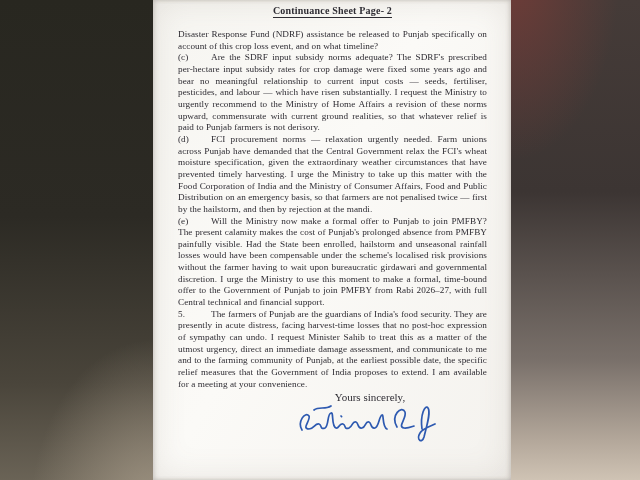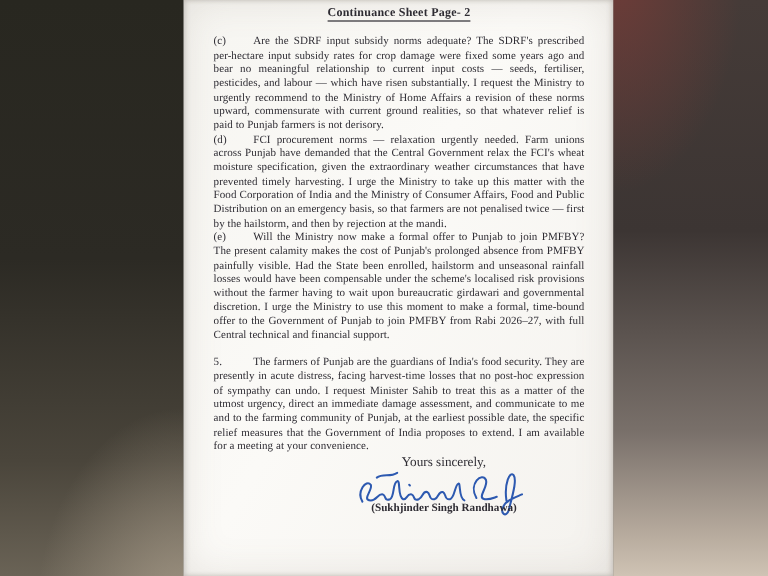--- a/index.html
+++ b/index.html
@@ -48,21 +48,21 @@
     margin:0;
     font-size:9.2px;
     line-height:11.65px;
     text-align:justify;
     letter-spacing:0.05px;
   }
   .plabel{
     display:inline-block;
     width:33px;
   }
-  p.spaced{margin-top:11px;}
+  p.spaced{}
   .regards{
     margin:13px 0 0 31px;
     font-size:9.2px;
   }
   .sig-block{
     width:190px;
     margin:1px 22px 0 auto;
     text-align:center;
     position:relative;
   }
@@ -80,34 +80,34 @@
 <div class="photo">
   <div class="backdrop-left"></div>
   <div class="backdrop-right"></div>
 
   <div class="page">
     <div class="page-title">
       <span>Continuance Sheet Page- 2</span>
     </div>
 
     <div class="body-text">
+      <p>Disaster Response Fund (NDRF) assistance be released to Punjab specifically on account of this crop loss event, and on what timeline?</p>
       <p><span class="plabel">(c)</span><span>Are the SDRF input subsidy norms adequate? The SDRF's prescribed per-hectare input subsidy rates for crop damage were fixed some years ago and bear no meaningful relationship to current input costs — seeds, fertiliser, pesticides, and labour — which have risen substantially. I request the Ministry to urgently recommend to the Ministry of Home Affairs a revision of these norms upward, commensurate with current ground realities, so that whatever relief is paid to Punjab farmers is not derisory.</span></p>
       <p><span class="plabel">(d)</span><span>FCI procurement norms — relaxation urgently needed. Farm unions across Punjab have demanded that the Central Government relax the FCI's wheat moisture specification, given the extraordinary weather circumstances that have prevented timely harvesting. I urge the Ministry to take up this matter with the Food Corporation of India and the Ministry of Consumer Affairs, Food and Public Distribution on an emergency basis, so that farmers are not penalised twice — first by the hailstorm, and then by rejection at the mandi.</span></p>
       <p><span class="plabel">(e)</span><span>Will the Ministry now make a formal offer to Punjab to join PMFBY? The present calamity makes the cost of Punjab's prolonged absence from PMFBY painfully visible. Had the State been enrolled, hailstorm and unseasonal rainfall losses would have been compensable under the scheme's localised risk provisions without the farmer having to wait upon bureaucratic girdawari and governmental discretion. I urge the Ministry to use this moment to make a formal, time-bound offer to the Government of Punjab to join PMFBY from Rabi 2026–27, with full Central technical and financial support.</span></p>
       <p class="spaced"><span class="plabel">5.</span><span>The farmers of Punjab are the guardians of India's food security. They are presently in acute distress, facing harvest-time losses that no post-hoc expression of sympathy can undo. I request Minister Sahib to treat this as a matter of the utmost urgency, direct an immediate damage assessment, and communicate to me and to the farming community of Punjab, at the earliest possible date, the specific relief measures that the Government of India proposes to extend. I am available for a meeting at your convenience.</span></p>
     </div>
 
 
     <div class="sig-block">
       <div class="sincerely">Yours sincerely,</div>
       <svg class="signature-svg" width="152" height="46" viewBox="0 0 152 46">
         <g fill="none" stroke="#2d59b0" stroke-width="1.7" stroke-linecap="round" stroke-linejoin="round">
           <path d="M8,29 C3,21 11,10 15,15 C17,19 7,28 15,28 C20,28 21,22 25,23 C28,24 26,29 31,27 C35,25 33,13 37,12 C40,11 37,25 42,27 C45,28 45,22 49,23 C52,24 50,29 55,27 C59,25 58,20 62,21 C65,22 63,28 68,27 C72,26 71,20 75,21 C78,22 76,28 81,27 C85,26 85,15 88,14 C90,13 88,26 93,28"></path>
           <path d="M20,9 C25,5 31,9 37,5"></path>
           <path d="M47,15 l0.6,0.6"></path>
           <path d="M103,26 C96,14 108,4 111,11 C113,17 103,26 110,27 C114,27.5 117,26 120,25"></path>
           <path d="M128,28 C126,14 131,3 134,7 C137,11 133,24 130,36 C128,43 122,39 126,32 C128,28 134,26 141,23"></path>
         </g>
       </svg>
-      <div class="sig-name">(Sukhjinder Singh Randhawa)</div>
     </div>
   </div>
 </div>
 
 </body></html>

